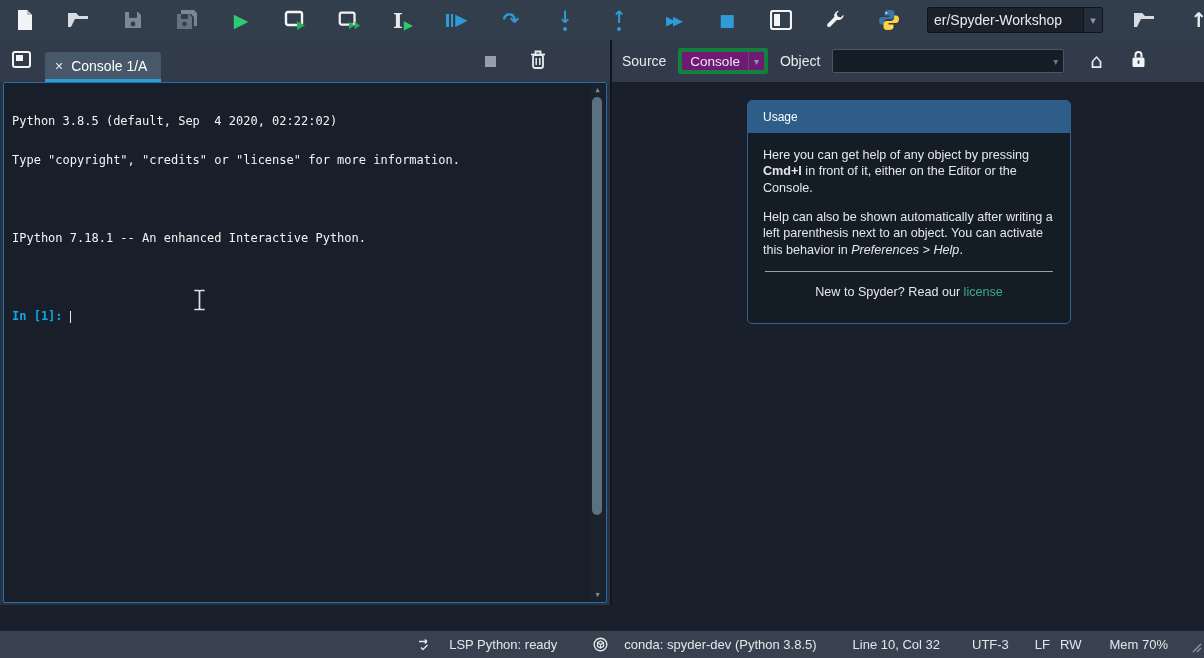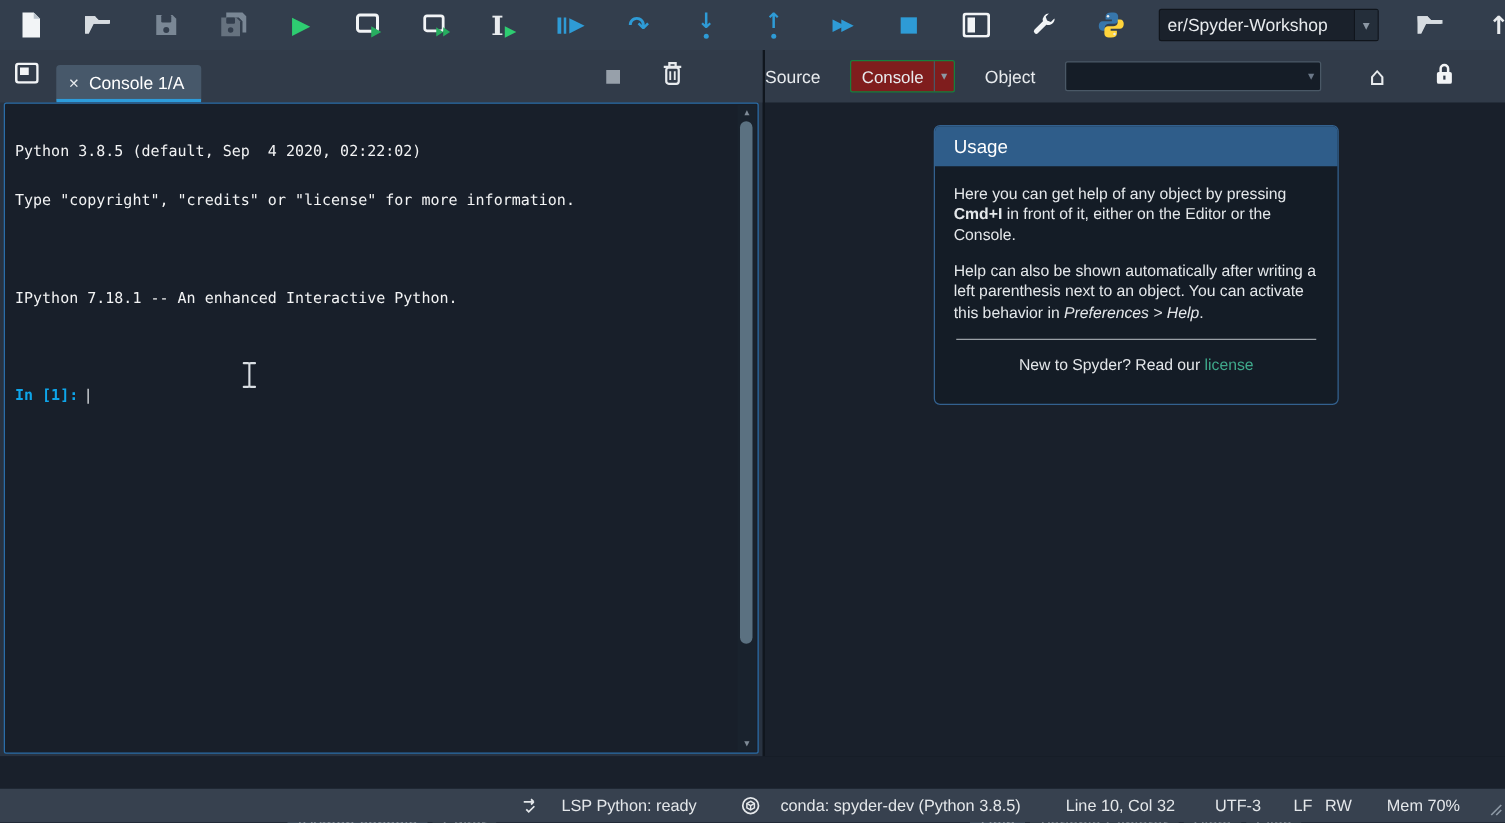--- a/index.html
+++ b/index.html
@@ -56,36 +56,36 @@
   .caret { display:inline-block; width:1.5px; height:12px; background:#E8EBEE; vertical-align:text-bottom; }
   .scroll { position:absolute; right:1px; top:1px; bottom:1px; width:15px; background:#19222D; }
   .sarrow { position:absolute; left:0; width:15px; height:12px; display:flex; align-items:center;
     justify-content:center; font-size:7px; color:#7F8B97; cursor:pointer; }
   .sthumb { position:absolute; left:2px; top:13px; width:10px; height:418px; background:#5B7181;
     border-radius:5px; cursor:pointer; }
   .mousecursor { position:absolute; left:189px; top:206px; pointer-events:none; }
 
   
   .rlabel { font-size:14px; color:#E8EBEE; }
-  .combo { height:26px; background:#7f1d1d; border:1px solid #15803d; border-radius:2px;
+  .combo { height:26px; background:#701a75; border:4px solid #15803d; border-radius:2px;
     display:flex; align-items:stretch; cursor:pointer; }
   .combo .val { display:flex; align-items:center; padding:0 8px; font-size:13.5px; color:#E8EBEE; }
   .combo .arr { width:16px; display:flex; align-items:center; justify-content:center;
     border-left:1px solid #4A5866; color:#8C98A4; font-size:10px; }
   .objbox { width:232px; height:24px; background:#151D27; border:1px solid #4A5866;
     border-radius:2px; display:flex; align-items:stretch; }
   .objbox input { flex:1; background:transparent; border:none; outline:none; color:#E8EBEE;
     font-size:13px; padding:0 6px; font-family:"Liberation Sans",sans-serif; }
   .objbox .arr { width:15px; display:flex; align-items:center; justify-content:center; color:#6B7888; font-size:10px; }
 
   
   .usage { position:absolute; left:135px; top:60px; width:324px; border-radius:5px;
     border:1px solid #33618F; background:#141C26; }
   .usage-h { height:32px; background:#2F5D8A; border-radius:4px 4px 0 0; display:flex;
-    align-items:center; padding:0 15px; font-size:15px; color:#FFFFFF; }
+    align-items:center; padding:0 15px; font-size:12px; color:#FFFFFF; }
   .usage-b { padding:14px 15px 12px; font-size:12.6px; line-height:1.3; color:#E4E7EA; }
   .usage-b p { margin-bottom:13px; }
   .usage hr { border:none; border-top:1px solid #9AA0A6; margin:2px 2px 12px; }
   .usage-f { text-align:center; font-size:12.6px; padding-bottom:10px; }
   .link { color:#3FA98B; cursor:pointer; }
 
   
   .tabrow { position:absolute; left:0; top:605px; width:1204px; height:26px; background:#232C38;
     display:flex; align-items:stretch; }
   .btab { margin-right:4px; padding:0 8px; display:flex; align-items:center; font-size:13.5px;
@@ -260,21 +260,21 @@
         </div>
         <div class="scroll">
           <span class="sarrow" style="top:0">▲</span>
           <div class="sthumb"></div>
           <span class="sarrow" style="bottom:0">▼</span>
         </div>
       </div>
     </div>
 
     <div class="pane-right">
-      <div class="phead" style="background:#313B49;gap:24px;">
+      <div class="phead" style="background:#313B49;gap:12px;padding-left:10px">
         <span class="rlabel">Source</span>
         <div class="combo">
           <span class="val">Console</span>
           <span class="arr">▾</span>
         </div>
         <span class="rlabel">Object</span>
         <div class="objbox">
           <input value="" style="">
           <span class="arr">▾</span>
         </div>

